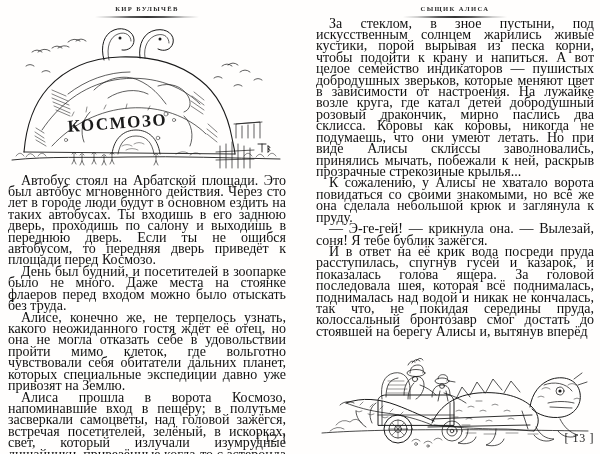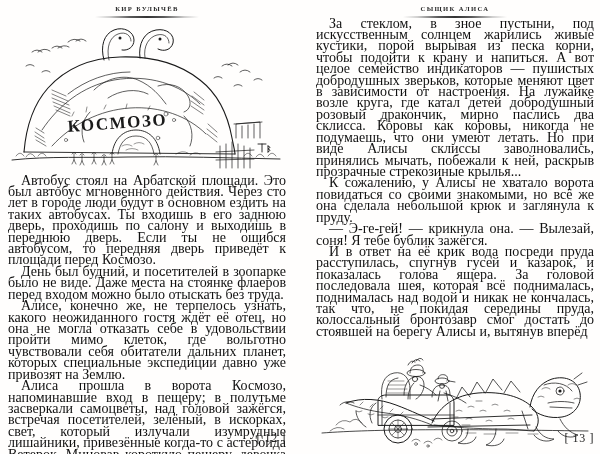--- a/index.html
+++ b/index.html
@@ -192,21 +192,21 @@
 
           <g stroke-width="0.9">
             <path d="M250 124 l8 0 M254 124 l0 8 M260 126 l0 6 M260 126 q4 1 0 3 q4 1 0 3"></path>
           </g>
         </g>
       </svg>
     </div>
 
     <div class="body-text">
       <p>Автобус стоял на Арбатской площади. Это был автобус мгновенного действия. Через сто лет в городе люди будут в основном ездить на таких автобусах. Ты входишь в его заднюю дверь, проходишь по салону и выходишь в переднюю дверь. Если ты не ошибся автобусом, то передняя дверь приведёт к площади перед Космозо.</p>
-      <p>День был будний, и посетителей в зоопарке было не виде. Даже места́ на стоянке флаеров перед входом можно было отыскать без труда.</p>
+      <p>День был будний, и посетителей в зоопарке было не много. Даже места́ на стоянке флаеров перед входом можно было отыскать без труда.</p>
       <p>Алисе, конечно же, не терпелось узнать, какого неожиданного гостя ждёт её отец, но она не могла отказать себе в удовольствии пройти мимо клеток, где вольготно чувствовали себя обитатели дальних планет, которых специальные экспедиции давно уже привозят на Землю.</p>
       <p>Алиса прошла в ворота Космозо, напоминавшие вход в пещеру; в полутьме засверкали самоцветы, над головой зажёгся, встречая посетителей, зелёный, в искорках, свет, который излучали изумрудные лишайники, привезённые когда-то с астероида Ветерок. Миновав короткую пещеру, девочка оказалась в удивительном, привычном ей с детства волшебном мире Космического зверинца.</p>
     </div>
 
     <div class="folio">[ 12 ]</div>
   </div>
 
   <div class="page page-right">
 
     <div class="running-head">СЫЩИК АЛИСА</div>

